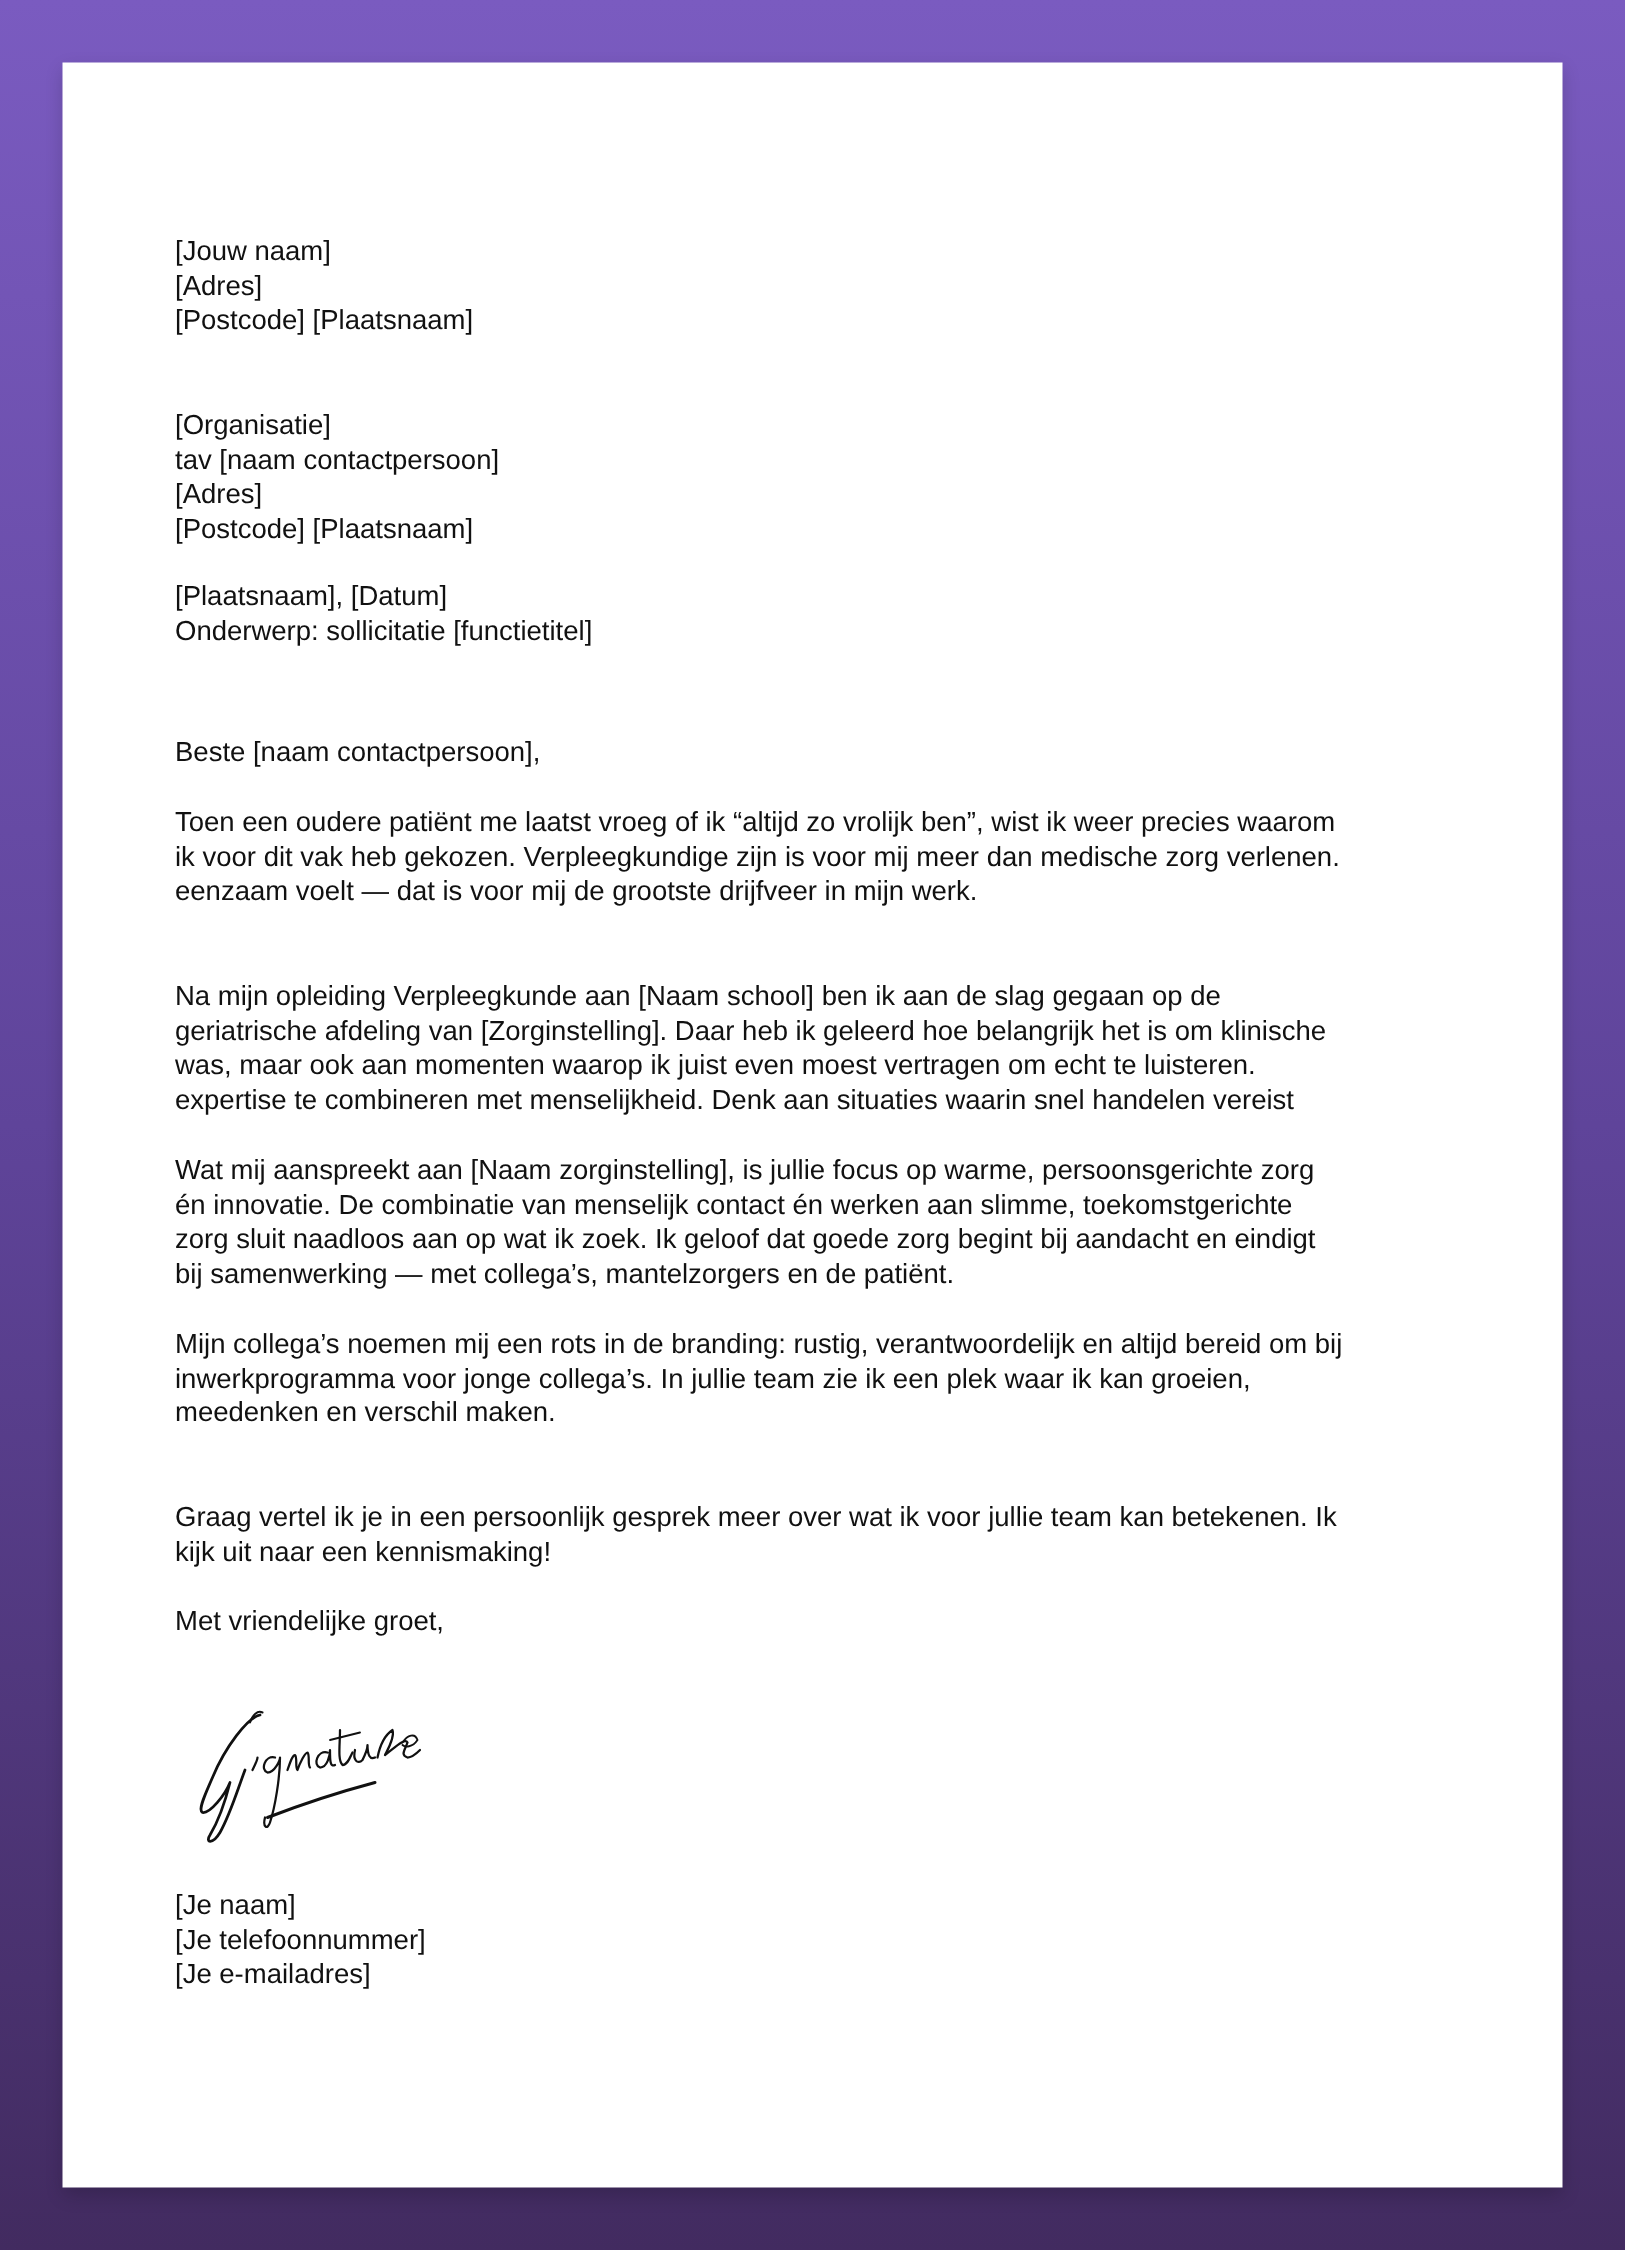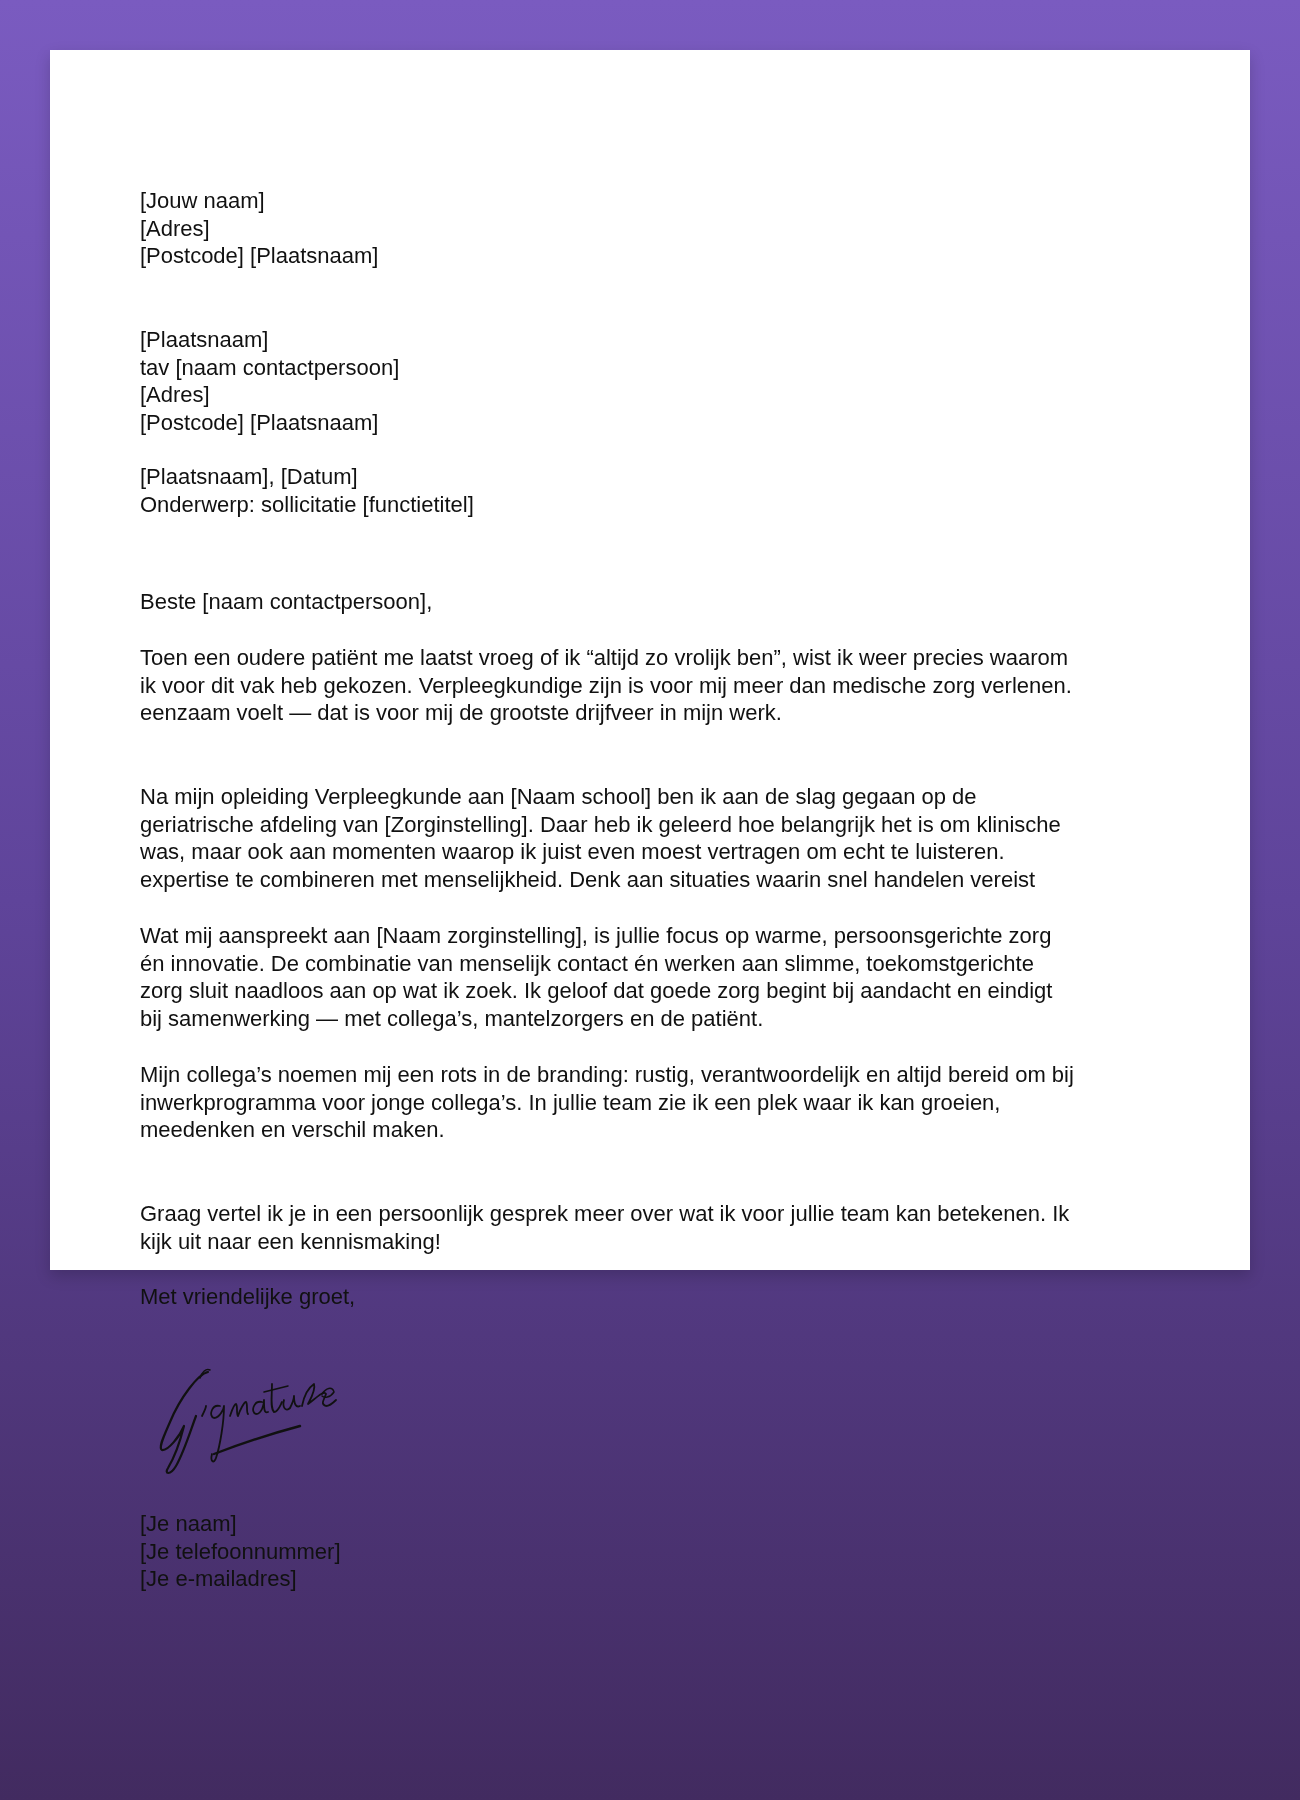--- a/index.html
+++ b/index.html
@@ -4,21 +4,21 @@
 <style>
   html, body { margin: 0; padding: 0; }
   body {
     width: 1300px; height: 1800px;
     background: linear-gradient(180deg, #7a5bc0 0%, #5f449a 50%, #422b60 100%);
     position: relative; overflow: hidden;
     font-family: "Liberation Sans", sans-serif;
   }
   .page {
     position: absolute; left: 50px; top: 50px;
-    width: 1200px; height: 1220px;
+    width: 1200px; height: 1700px;
     background: #ffffff;
     box-shadow: 0 6px 14px rgba(0,0,0,0.18);
   }
   .content {
     position: absolute; left: 90px; top: 0; width: 1060px;
     color: #111111; font-size: 22px; line-height: 27.7px;
   }
   .block { position: absolute; left: 0; white-space: nowrap; }
   .line { display: block; white-space: nowrap; }
   .signature { position: absolute; left: 0; top: 1300px; width: 240px; height: 130px; }
@@ -29,21 +29,21 @@
 <div class="page">
   <div class="content">
 
     <div class="block" style="top:137px">
       <span class="line">[Jouw naam]</span>
       <span class="line">[Adres]</span>
       <span class="line">[Postcode] [Plaatsnaam]</span>
     </div>
 
     <div class="block" style="top:276px">
-      <span class="line">[Plaatsnaam]</span>
+      <span class="line">[Organisatie]</span>
       <span class="line">tav [naam contactpersoon]</span>
       <span class="line">[Adres]</span>
       <span class="line">[Postcode] [Plaatsnaam]</span>
     </div>
 
     <div class="block" style="top:413px">
       <span class="line">[Plaatsnaam], [Datum]</span>
       <span class="line">Onderwerp: sollicitatie [functietitel]</span>
     </div>
 

